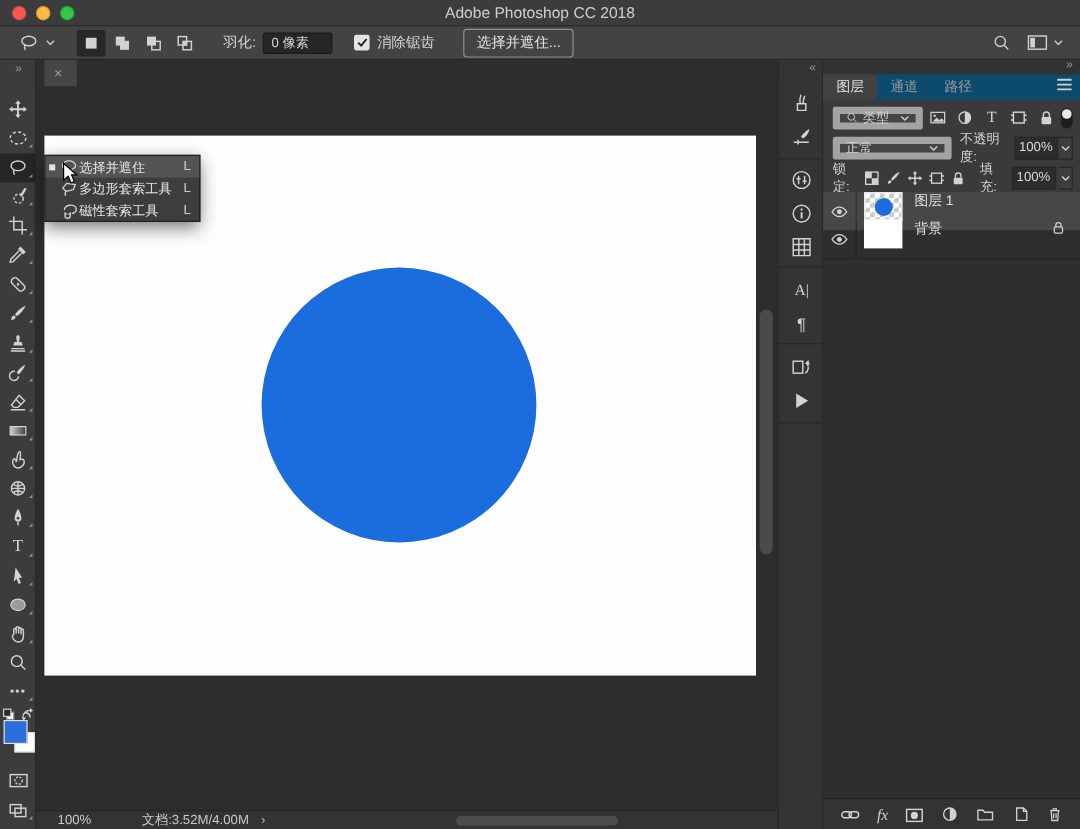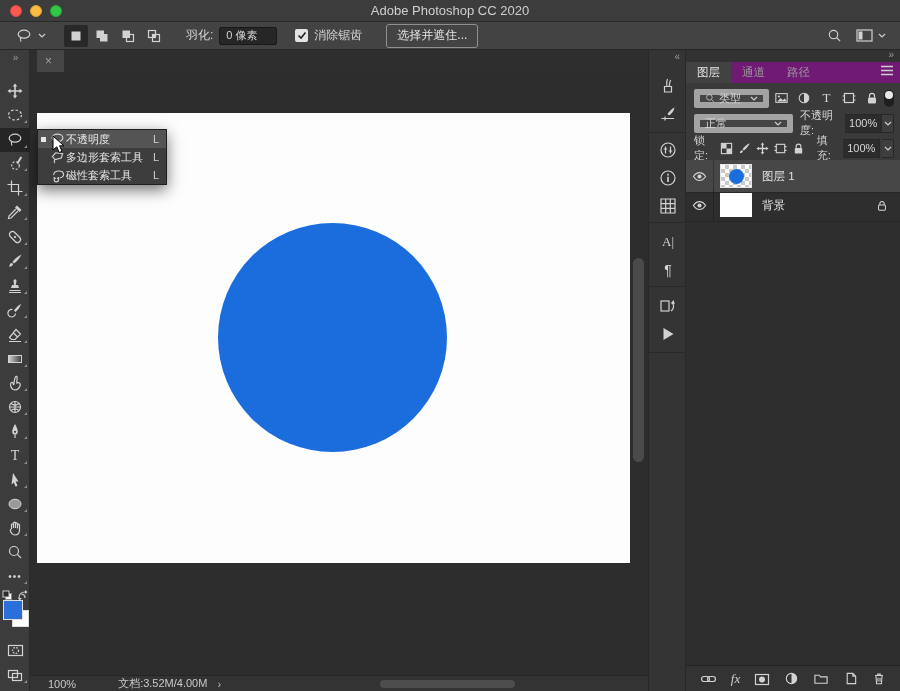--- a/index.html
+++ b/index.html
@@ -56,34 +56,34 @@
   
   .panelstrip { position:absolute; left:648px; top:50px; width:38px; bottom:0; background:#343434; border-left:1px solid #282828; border-right:1px solid #282828; }
   .ps-expand { position:absolute; top:1px; right:5px; color:#9a9a9a; font-size:10px; }
   .ps-icon { position:absolute; left:7px; width:24px; height:24px; display:flex; align-items:center; justify-content:center; color:#d6d6d6; }
   .ps-sep { position:absolute; left:0; width:38px; height:1px; background:#292929; }
 
   
   .layerspanel { position:absolute; left:686px; top:50px; width:214px; bottom:0; background:#3a3a3a; font-size:11px; color:#d6d6d6; }
   .lp-ministrip { position:absolute; top:0; left:0; right:0; height:12px; background:#323232; }
   .lp-collapse { position:absolute; right:6px; top:-1px; color:#9a9a9a; font-size:10px; }
-  .lp-tabs { position:absolute; top:12px; left:0; right:0; height:21px; background:#701a75; display:flex; align-items:stretch; }
+  .lp-tabs { position:absolute; top:12px; left:0; right:0; height:21px; background:#0c4a6e; display:flex; align-items:stretch; }
   .lp-tab { padding:0 11px; display:flex; align-items:center; font-size:11.5px; color:#9c9c9c; }
   .lp-tab.active { background:#424242; color:#e4e4e4; }
   .lp-menu { position:absolute; right:6px; top:15px; }
   .lp-row { position:absolute; left:0; right:0; display:flex; align-items:center; }
   .dd { background:#454545; border:6px solid #a3a3a3; border-radius:2px; height:19px; display:flex; align-items:center; padding:0 5px; gap:4px; }
   .dd .grow { flex:1; }
   .numfield { background:#2c2c2c; border:1px solid #272727; border-left:none; height:19px; display:flex; align-items:center; padding:0 4px; }
   .numchev { background:#3e3e3e; border:1px solid #272727; border-left:none; width:13px; height:19px; display:flex; align-items:center; justify-content:center; }
   .fbtn { width:20px; height:19px; display:flex; align-items:center; justify-content:center; }
   .toggle { width:10px; height:17px; background:#1f1f1f; border-radius:5px; position:relative; }
   .toggle .knob { position:absolute; top:1px; left:1px; width:8px; height:8px; background:#e8e8e8; border-radius:50%; }
   .lp-list { position:absolute; top:110px; left:0; right:0; bottom:26px; background:#2e2e2e; }
-  .layer-row { position:absolute; left:0; right:0; height:33px; display:flex; align-items:center; border-bottom:1px solid #262626; }
+  .layer-row { position:absolute; left:0; right:0; height:33px; display:flex; border-bottom:1px solid #262626; }
   .layer-row.sel { background:#474747; }
   .eye-cell { width:28px; display:flex; align-items:center; justify-content:center; align-self:stretch; border-right:1px solid rgba(0,0,0,.25); }
   .thumb { width:32px; height:24px; margin-left:6px; position:relative; }
   .thumb.checker { background-color:#fff;
     background-image:linear-gradient(45deg,#c9c9c9 25%,transparent 25%,transparent 75%,#c9c9c9 75%),linear-gradient(45deg,#c9c9c9 25%,transparent 25%,transparent 75%,#c9c9c9 75%);
     background-size:8px 8px; background-position:0 0,4px 4px; border:1px solid #e8e8e8; }
   .thumb.white { background:#ffffff; }
   .thumb .dot { position:absolute; left:50%; top:50%; width:15px; height:15px; margin:-7.5px 0 0 -7.5px; border-radius:50%; background:#1b6cdd; }
   .layer-name { margin-left:10px; font-size:11.5px; color:#e0e0e0; }
   .layer-lock { margin-left:auto; margin-right:12px; }
@@ -113,21 +113,21 @@
 <body>
 
 <div class="screen">
 
   <div class="titlebar">
     <div class="lights">
       <div class="light red"></div>
       <div class="light yellow"></div>
       <div class="light green"></div>
     </div>
-    <div class="apptitle">Adobe Photoshop CC 2020</div>
+    <div class="apptitle">Adobe Photoshop CC 2018</div>
   </div>
 
   <div class="optionsbar">
     <div class="ob-toolicon">
       <svg width="20" height="16" viewBox="0 0 16 16">
           <ellipse class="s" cx="8" cy="6.2" rx="5.8" ry="4"></ellipse>
           <path class="s" d="M4.8 9.4 C4.1 10.7 4.2 12.4 5.1 13.7"></path>
         </svg>
       <svg class="chev" viewBox="0 0 8 5">
           <path d="M1 1 L4 4 L7 1"></path>
@@ -547,21 +547,21 @@
             <svg width="15" height="15" viewBox="0 0 16 16">
               <path class="s" d="M1.5 8 C3.5 5 6 3.8 8 3.8 C10 3.8 12.5 5 14.5 8 C12.5 11 10 12.2 8 12.2 C6 12.2 3.5 11 1.5 8 Z"></path>
               <circle class="f" cx="8" cy="8" r="2.2"></circle>
             </svg>
           </div>
         <div class="thumb checker">
             <div class="dot"></div>
           </div>
         <span class="layer-name">图层 1</span>
       </div>
-      <div class="layer-row" style="top:29px">
+      <div class="layer-row" style="top:23px">
         <div class="eye-cell">
             <svg width="15" height="15" viewBox="0 0 16 16">
               <path class="s" d="M1.5 8 C3.5 5 6 3.8 8 3.8 C10 3.8 12.5 5 14.5 8 C12.5 11 10 12.2 8 12.2 C6 12.2 3.5 11 1.5 8 Z"></path>
               <circle class="f" cx="8" cy="8" r="2.2"></circle>
             </svg>
           </div>
         <div class="thumb white"></div>
         <span class="layer-name">背景</span>
         <svg class="layer-lock" width="12" height="13" viewBox="0 0 14 14">
             <rect class="s" x="3" y="6.5" width="8" height="6" rx="1"></rect>
@@ -600,21 +600,21 @@
     <div class="fly-row hl">
       <div class="fly-marker">
           <div class="sq"></div>
         </div>
       <div class="fly-ic">
           <svg width="15" height="15" viewBox="0 0 16 16">
             <ellipse class="s" cx="8" cy="6.2" rx="5.8" ry="4"></ellipse>
             <path class="s" d="M4.8 9.4 C4.1 10.7 4.2 12.4 5.1 13.7"></path>
           </svg>
         </div>
-      <span class="fly-label">不透明度</span>
+      <span class="fly-label">选择并遮住</span>
       <span class="fly-short">L</span>
     </div>
     <div class="fly-row">
       <div class="fly-marker"></div>
       <div class="fly-ic">
           <svg width="15" height="15" viewBox="0 0 16 16">
             <path class="s" d="M2.5 7 L6 3 L13.5 4 L12 8.5 L5.5 10.2 Z M5 10.4 C4.4 11.5 4.4 12.8 5 14"></path>
           </svg>
         </div>
       <span class="fly-label">多边形套索工具</span>

